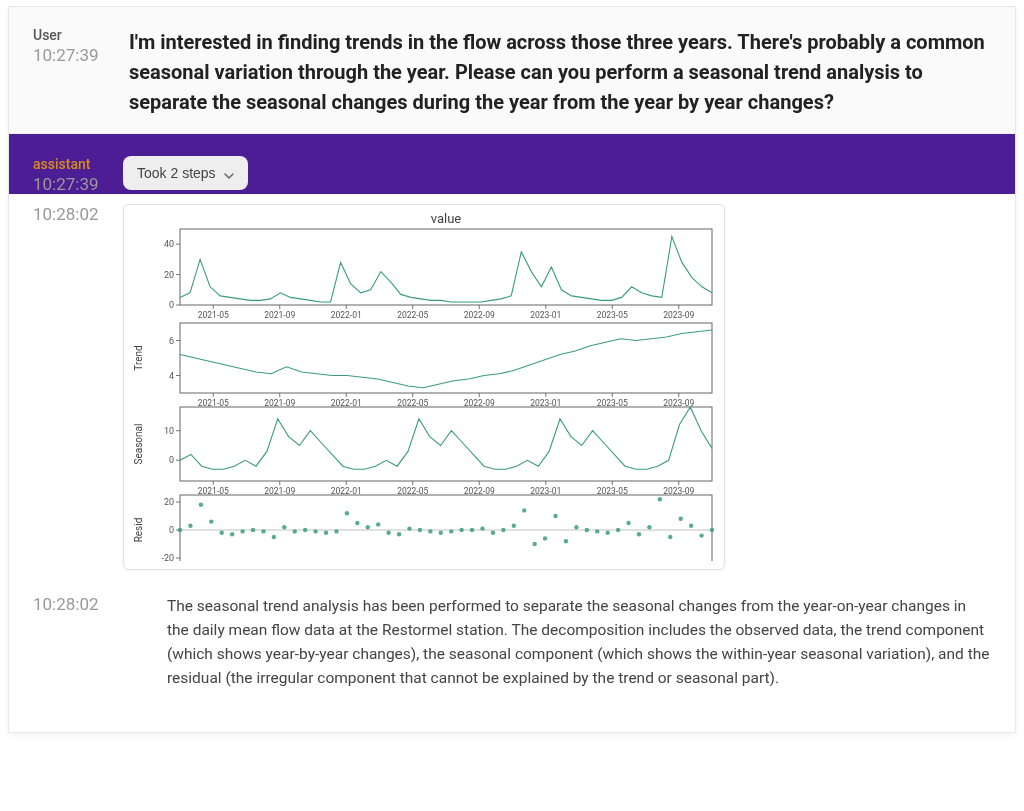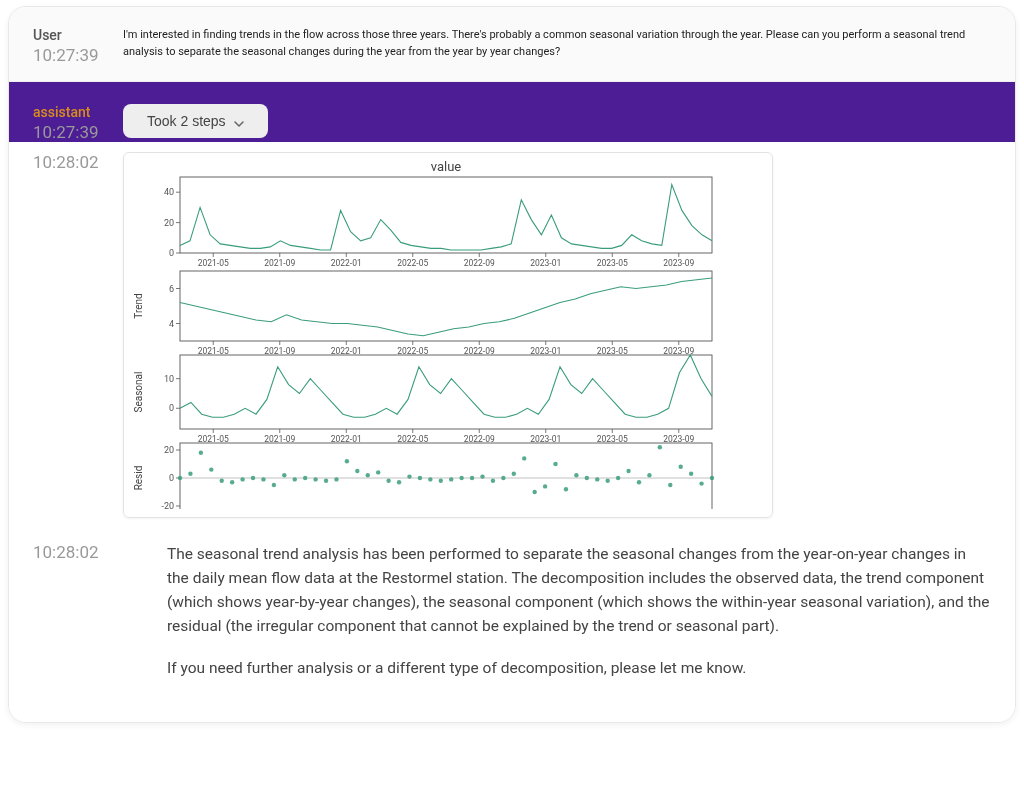--- a/index.html
+++ b/index.html
@@ -1,33 +1,33 @@
 <!DOCTYPE html>
 <html><head>
 <meta charset="utf-8">
 <style>
   * { box-sizing: border-box; margin: 0; padding: 0; }
   html, body { width: 1024px; height: 811px; font-family: -apple-system, BlinkMacSystemFont, "Segoe UI", Roboto, sans-serif; background: #fff; }
   body { padding: 6px 8px 8px 8px; }
-  .container { width: 100%; border: 1px solid #e8e8e8; border-radius: 18px; overflow: hidden; box-shadow: 0 2px 6px rgba(0,0,0,0.06); }
+  .container { width: 100%; border: 1px solid #e8e8e8; border-radius: 0; overflow: hidden; box-shadow: 0 2px 6px rgba(0,0,0,0.06); }
   .row { display: flex; align-items: flex-start; padding: 20px 24px 16px 24px; }
   .row.user-row { background: #fafafa; border-bottom: 1px solid #eee; }
   .row.assistant-row { background: #4c1d95; padding-top: 22px; padding-bottom: 0; }
   .row.img-row { background: #fff; padding-top: 10px; padding-bottom: 0; }
   .row.text-row { background: #fff; padding-top: 24px; padding-bottom: 24px; }
   .meta { width: 90px; flex-shrink: 0; }
   .role { font-size: 14px; font-weight: 500; margin-bottom: 2px; }
   .role.user { color: #555; }
   .role.assistant { color: #d98c1a; }
   .time { font-size: 17px; color: #999; }
   .content { flex: 1; }
-  .msg { font-size: 11px; font-weight: 400; color: #222; line-height: 1.5; }
-  .steps-btn { display: inline-flex; align-items: center; gap: 8px; background: #eeeeee; border-radius: 8px; padding: 9px 24px; font-size: 14px; color: #444; cursor: pointer; border: none; }
+  .msg { font-size: 20px; font-weight: 700; color: #222; line-height: 1.5; margin-left: 6px; }
+  .steps-btn { display: inline-flex; align-items: center; gap: 8px; background: #eeeeee; border-radius: 8px; padding: 9px 14px; font-size: 14px; color: #444; cursor: pointer; border: none; }
   .chev { width: 10px; height: 10px; display: inline-block; }
-  .chart-box { width: 650px; border: 1px solid #e2e2e2; border-radius: 6px; padding: 4px 4px 4px 4px; box-shadow: 0 1px 3px rgba(0,0,0,0.05); }
+  .chart-box { width: 602px; border: 1px solid #e2e2e2; border-radius: 6px; padding: 4px 4px 4px 4px; box-shadow: 0 1px 3px rgba(0,0,0,0.05); }
   .body-text { font-size: 15.5px; color: #444; line-height: 1.55; }
   .body-text p { margin-bottom: 18px; margin-left: 44px; }
   svg text { font-family: inherit; }
 </style>
 </head>
 <body>
 
 <div class="container">
 
   <div class="row user-row">
@@ -216,17 +216,16 @@
       </div>
     </div>
   </div>
 
   <div class="row text-row">
     <div class="meta">
       <div class="time">10:28:02</div>
     </div>
     <div class="content body-text">
       <p>The seasonal trend analysis has been performed to separate the seasonal changes from the year-on-year changes in the daily mean flow data at the Restormel station. The decomposition includes the observed data, the trend component (which shows year-by-year changes), the seasonal component (which shows the within-year seasonal variation), and the residual (the irregular component that cannot be explained by the trend or seasonal part).</p>
-      <p>If you need further analysis or a different type of decomposition, please let me know.</p>
     </div>
   </div>
 
 </div>
 
 </body></html>

